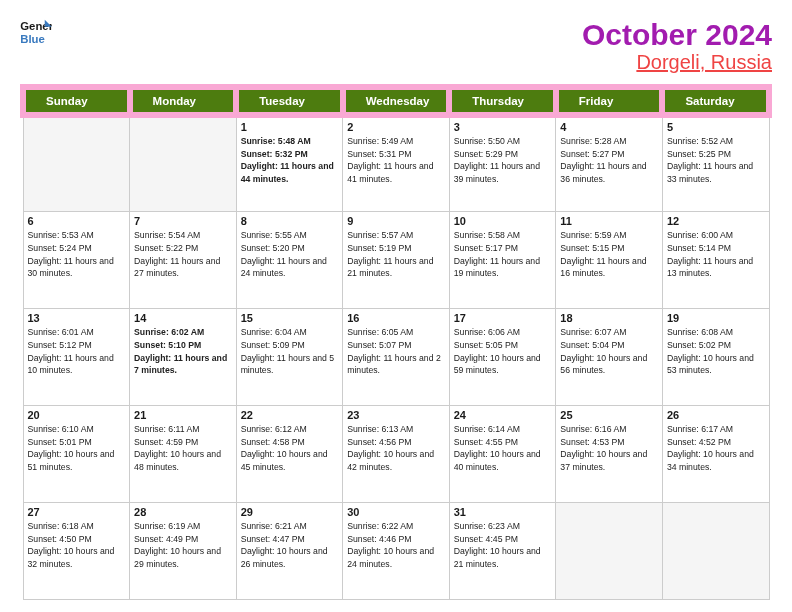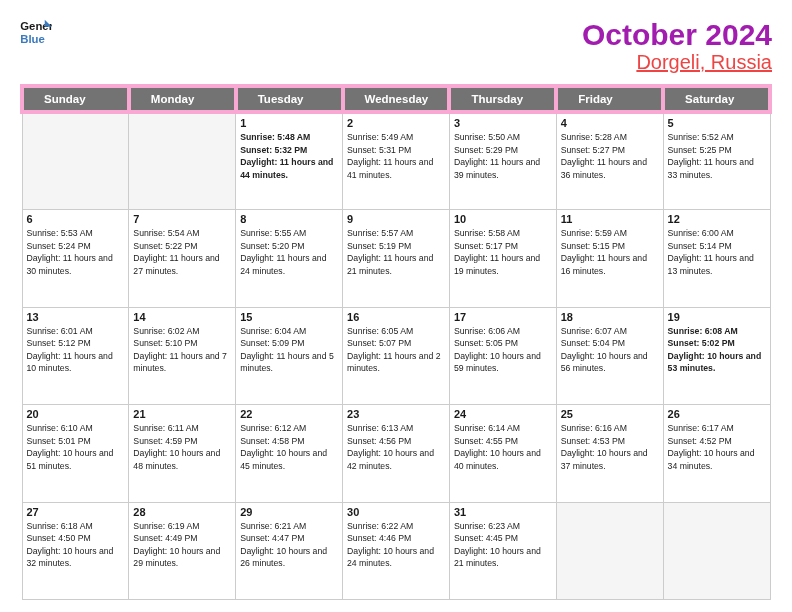--- a/index.html
+++ b/index.html
@@ -47,27 +47,27 @@
       color: #ef4444;
       text-decoration: underline;
     }
     .calendar {
       flex: 1;
       border-collapse: collapse;
       width: 100%;
       table-layout: fixed;
     }
     .calendar thead tr th {
-      background: #737373;
+      background: #4d7c0f;
       color: #fff;
       font-size: 11.5px;
       font-weight: bold;
       padding: 5px 20px;
       text-align: left;
-      border: 4px solid #f9a8d4;
+      border: 6px solid #f9a8d4;
     }
     .calendar tbody tr td {
       border: 1px solid #ccc;
       vertical-align: top;
       padding: 3px 4px;
       font-size: 9px;
       color: #222;
       background: #fff;
       height: 88px;
     }
@@ -198,21 +198,21 @@
         </tr>
         <tr>
           <td>
             <div class="day-number">13</div>
             <div class="day-info" style="white-space: pre-line;">Sunrise: 6:01 AM
 Sunset: 5:12 PM
 Daylight: 11 hours and 10 minutes.</div>
           </td>
           <td>
             <div class="day-number">14</div>
-            <div class="day-info" style="white-space: pre-line;">Sunrise: 6:02 AM
+            <div class="day-info" style="white-space: pre-line; font-weight: bold;">Sunrise: 6:02 AM
 Sunset: 5:10 PM
 Daylight: 11 hours and 7 minutes.</div>
           </td>
           <td>
             <div class="day-number">15</div>
             <div class="day-info" style="white-space: pre-line;">Sunrise: 6:04 AM
 Sunset: 5:09 PM
 Daylight: 11 hours and 5 minutes.</div>
           </td>
           <td>
@@ -228,21 +228,21 @@
 Daylight: 10 hours and 59 minutes.</div>
           </td>
           <td>
             <div class="day-number">18</div>
             <div class="day-info" style="white-space: pre-line;">Sunrise: 6:07 AM
 Sunset: 5:04 PM
 Daylight: 10 hours and 56 minutes.</div>
           </td>
           <td>
             <div class="day-number">19</div>
-            <div class="day-info" style="white-space: pre-line; font-weight: bold;">Sunrise: 6:08 AM
+            <div class="day-info" style="white-space: pre-line;">Sunrise: 6:08 AM
 Sunset: 5:02 PM
 Daylight: 10 hours and 53 minutes.</div>
           </td>
         </tr>
         <tr>
           <td>
             <div class="day-number">20</div>
             <div class="day-info" style="white-space: pre-line;">Sunrise: 6:10 AM
 Sunset: 5:01 PM
 Daylight: 10 hours and 51 minutes.</div>

